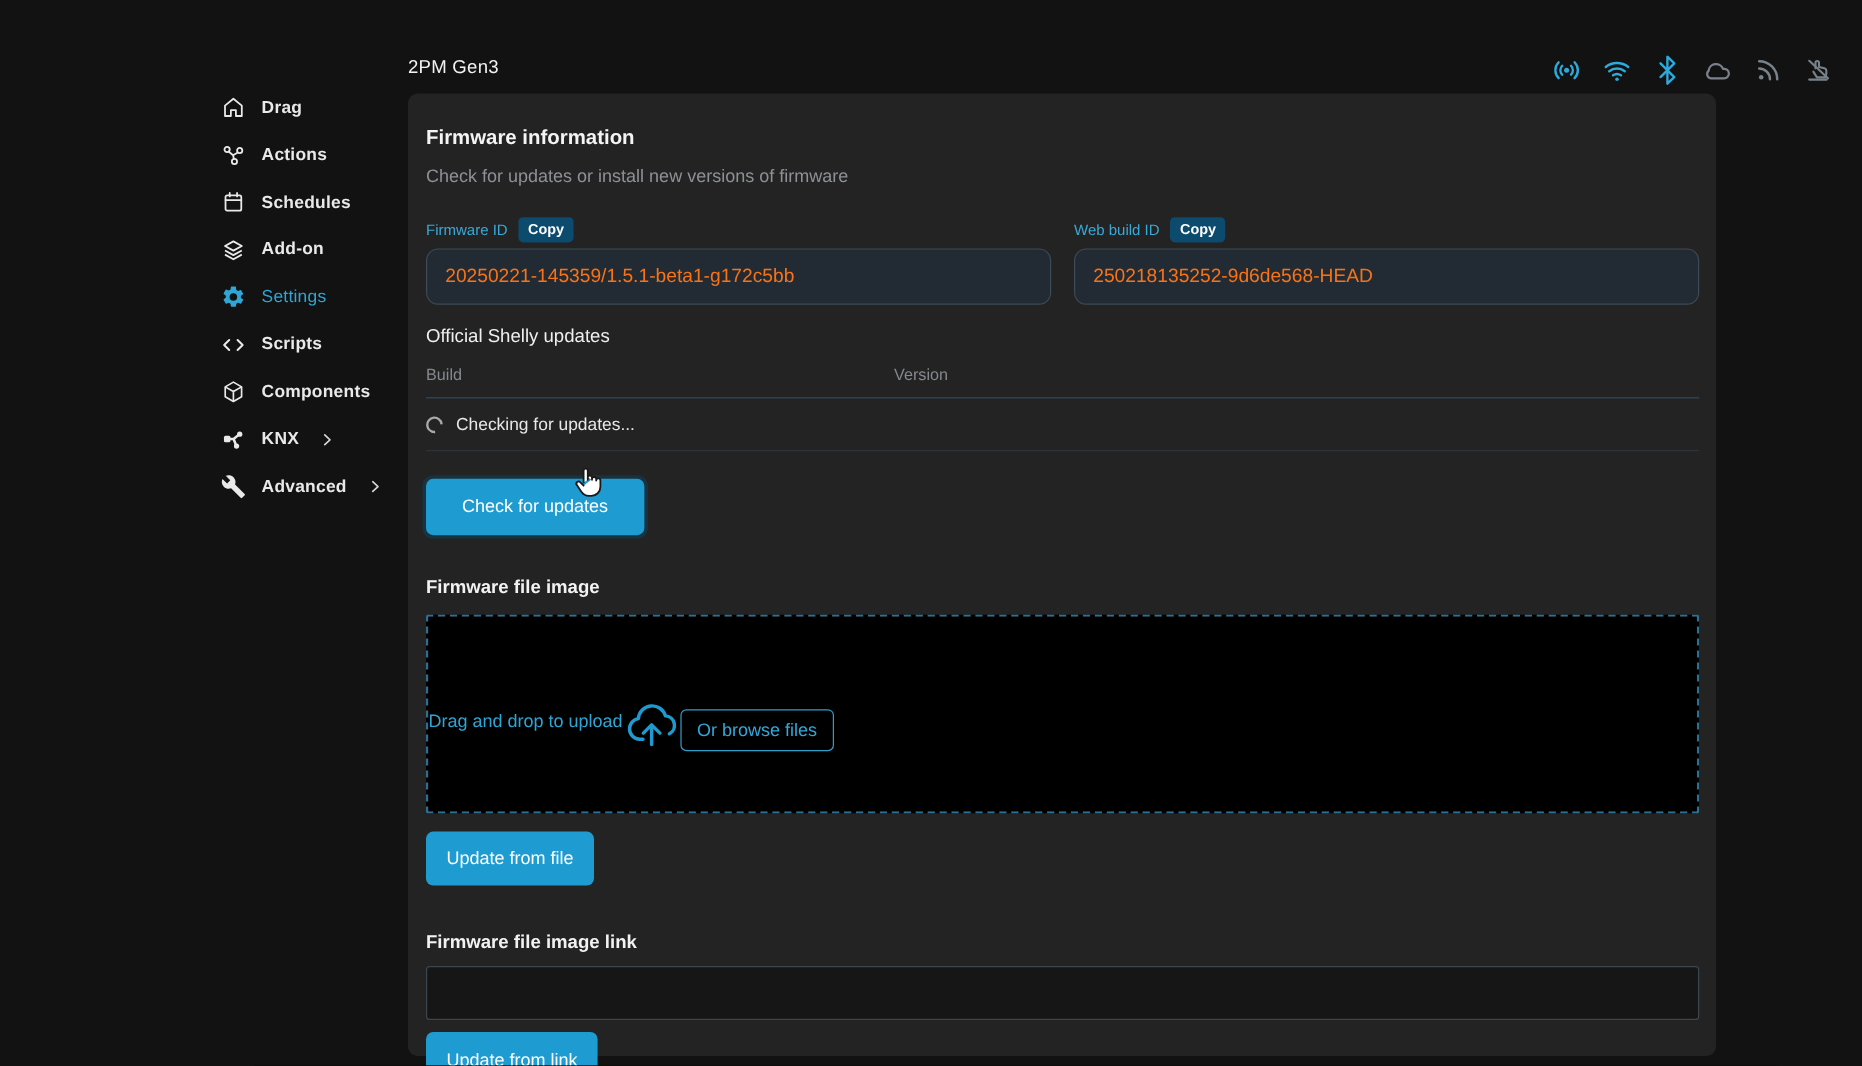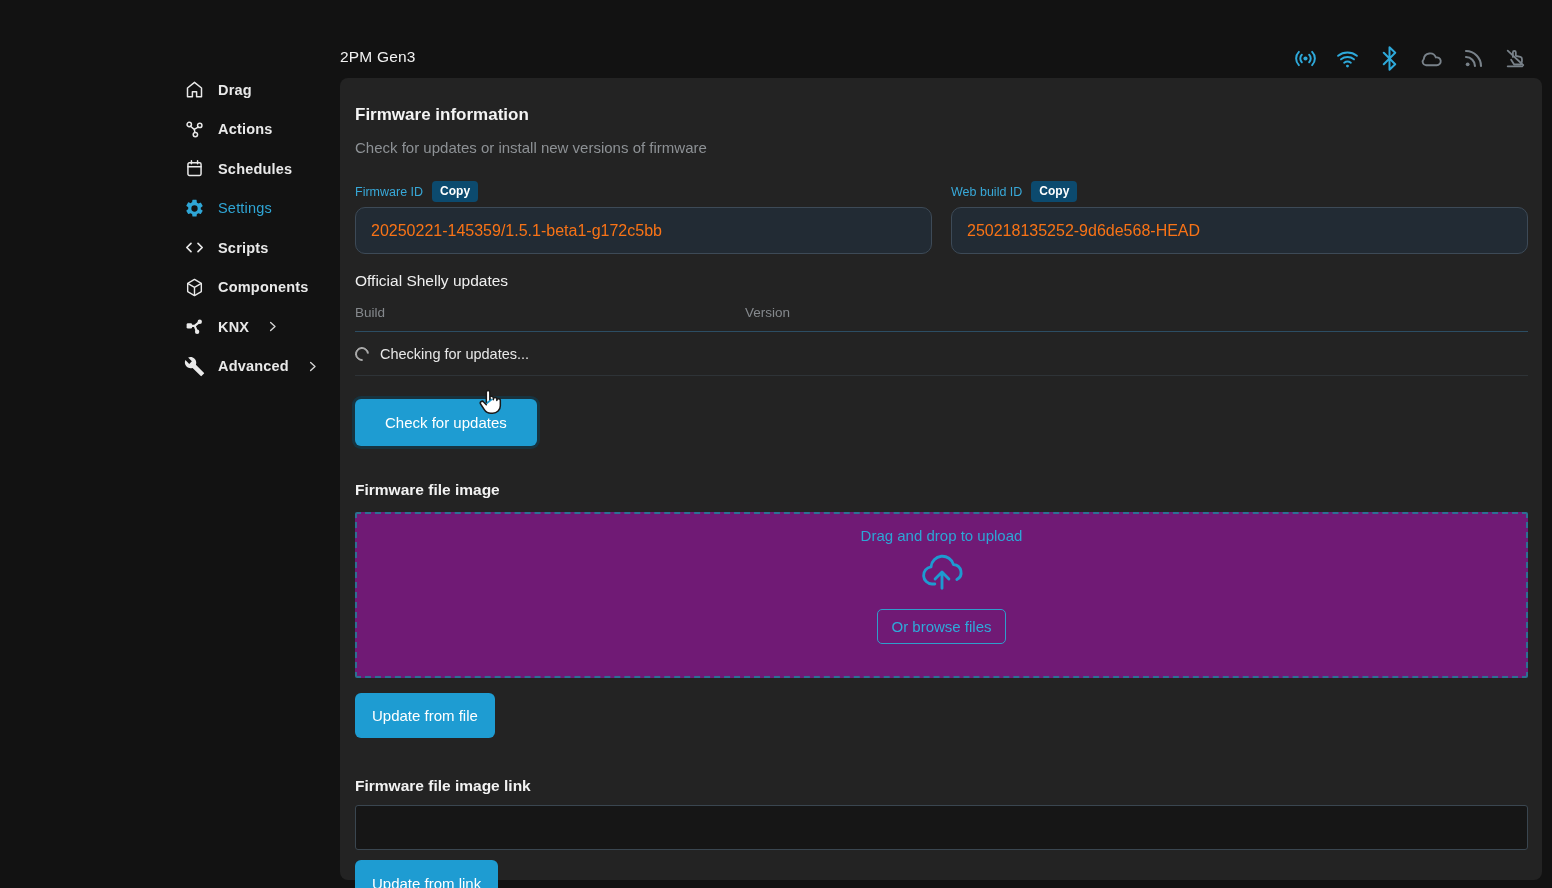--- a/index.html
+++ b/index.html
@@ -17,21 +17,21 @@
 
   
   .sidebar { position:absolute; left:0; top:70px; width:340px; }
   .side-item { position:relative; display:flex; align-items:center; height:39.5px; padding-left:184px; cursor:pointer; }
   .side-item .s-icon { width:21px; height:21px; color:#e9e9e9; flex:0 0 auto; }
   .side-item .s-label { margin-left:13px; font-size:14.5px; font-weight:bold; color:#e9e9e9; letter-spacing:.2px; }
   .side-item.active .s-icon, .side-item.active .s-label { color:#2fa6d6; font-weight:normal; }
   .side-item .chev { width:15px; height:15px; margin-left:16px; color:#d6d6d6; }
 
   
-  .panel { position:absolute; left:340px; top:78px; width:1202px; height:802px;
+  .panel { position:absolute; left:340px; top:78px; width:1090px; height:802px;
            background:#232323; border-radius:8px; padding:15px 14px 0 15px; }
   .h-main { margin-top:12px; font-size:17px; font-weight:bold; color:#f4f4f4; }
   .subtitle { margin-top:14px; font-size:15px; color:#8d9195; }
 
   .fields-row { display:flex; gap:19px; margin-top:25px; }
   .field { flex:1; min-width:0; }
   .label-row { display:flex; align-items:center; gap:9px; height:21px; margin-bottom:5px; }
   .f-label { font-size:12.5px; color:#38a9d9; }
   .copy-badge { background:#0c4a6e; color:#fff; font-size:12px; font-weight:bold;
                 border:none; border-radius:4px; padding:3px 8px 4px; cursor:pointer; }
@@ -50,22 +50,22 @@
   .btn { display:inline-block; background:#1e9cd2; color:#fff; border:none; border-radius:6px;
          font-size:15px; font-family:"Liberation Sans",sans-serif; cursor:pointer; }
   .btn-check { margin-top:23px; height:47px; padding:0 30px; box-shadow:0 0 0 3px #17333f; }
   .btn-file  { margin-top:15px; height:45px; padding:0 17px; }
   .btn-link  { margin-top:10px; height:46px; padding:0 17px; }
 
   .h-section { font-size:15.5px; font-weight:bold; color:#f2f2f2; }
   .h-file { margin-top:35px; }
   .h-link { margin-top:39px; }
 
-  .dropzone { margin-top:13px; height:166px; background:#701a75; border:2px dashed #2c7093; border-radius:2px;
-              display:flex; flex-direction:column; align-items:center; padding-top:13px; cursor:pointer; }
+  .dropzone { margin-top:13px; height:166px; background:#000000; border:2px dashed #2c7093; border-radius:2px;
+              display:flex; flex-direction:row; align-items:center; padding-top:13px; cursor:pointer; }
   .drop-text { font-size:15px; color:#2da6d6; }
   .upload-icon { width:48px; height:46px; color:#1e9ad0; margin-top:6px; }
   .browse-btn { margin-top:13px; background:transparent; border:1px solid #2f9ecb; color:#2fa9da;
                 border-radius:5px; font-size:15px; padding:8px 13px; cursor:pointer;
                 font-family:"Liberation Sans",sans-serif; }
 
   .link-input { margin-top:10px; width:100%; height:45px; background:#161616; border:1px solid #3a4650;
                 border-radius:3px; color:#cfcfcf; font-size:15px; padding:0 12px; outline:none;
                 font-family:"Liberation Sans",sans-serif; }
 
@@ -137,20 +137,27 @@
     </div>
 
     <div class="side-item">
       <svg class="s-icon" viewBox="0 0 24 24" fill="none" stroke="currentColor" stroke-width="1.7" stroke-linecap="round" stroke-linejoin="round">
         <rect x="4.5" y="5.5" width="15" height="14.5" rx="1.6"></rect>
         <path d="M4.5 10h15M8.5 3.2v3.3M15.5 3.2v3.3"></path>
       </svg>
       <span class="s-label">Schedules</span>
     </div>
 
+    <div class="side-item">
+      <svg class="s-icon" viewBox="0 0 24 24" fill="none" stroke="currentColor" stroke-width="1.7" stroke-linejoin="round">
+        <path d="M12 3.6 20 8l-8 4.4L4 8z"></path>
+        <path d="M4 12.3l8 4.4 8-4.4M4 16.2l8 4.4 8-4.4"></path>
+      </svg>
+      <span class="s-label">Add-on</span>
+    </div>
 
     <div class="side-item active">
       <svg class="s-icon" viewBox="0 0 24 24" fill="currentColor">
         <path d="M19.14 12.94a7 7 0 0 0 .06-.94 7 7 0 0 0-.06-.94l2.03-1.58a.5.5 0 0 0 .12-.64l-1.92-3.32a.5.5 0 0 0-.61-.22l-2.39.96a7.2 7.2 0 0 0-1.62-.94l-.36-2.54A.5.5 0 0 0 13.9 2h-3.8a.5.5 0 0 0-.49.42l-.36 2.54a7.2 7.2 0 0 0-1.62.94l-2.39-.96a.5.5 0 0 0-.61.22L2.71 8.48a.5.5 0 0 0 .12.64l2.03 1.58a7 7 0 0 0-.06.94 7 7 0 0 0 .06.94l-2.03 1.58a.5.5 0 0 0-.12.64l1.92 3.32a.5.5 0 0 0 .61.22l2.39-.96a7.2 7.2 0 0 0 1.62.94l.36 2.54a.5.5 0 0 0 .49.42h3.8a.5.5 0 0 0 .49-.42l.36-2.54a7.2 7.2 0 0 0 1.62-.94l2.39.96a.5.5 0 0 0 .61-.22l1.92-3.32a.5.5 0 0 0-.12-.64zM12 15.6A3.6 3.6 0 1 1 15.6 12 3.6 3.6 0 0 1 12 15.6z"></path>
       </svg>
       <span class="s-label">Settings</span>
     </div>
 
     <div class="side-item">
       <svg class="s-icon" viewBox="0 0 24 24" fill="none" stroke="currentColor" stroke-width="1.9" stroke-linecap="round" stroke-linejoin="round">

